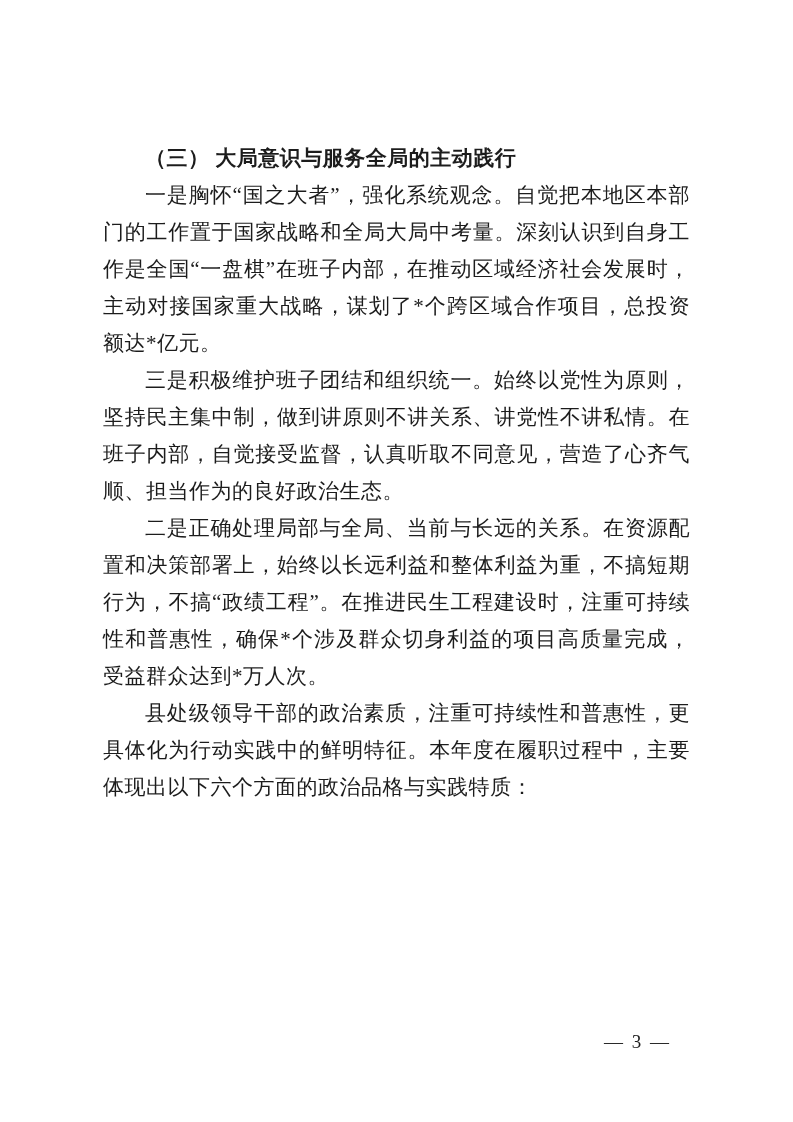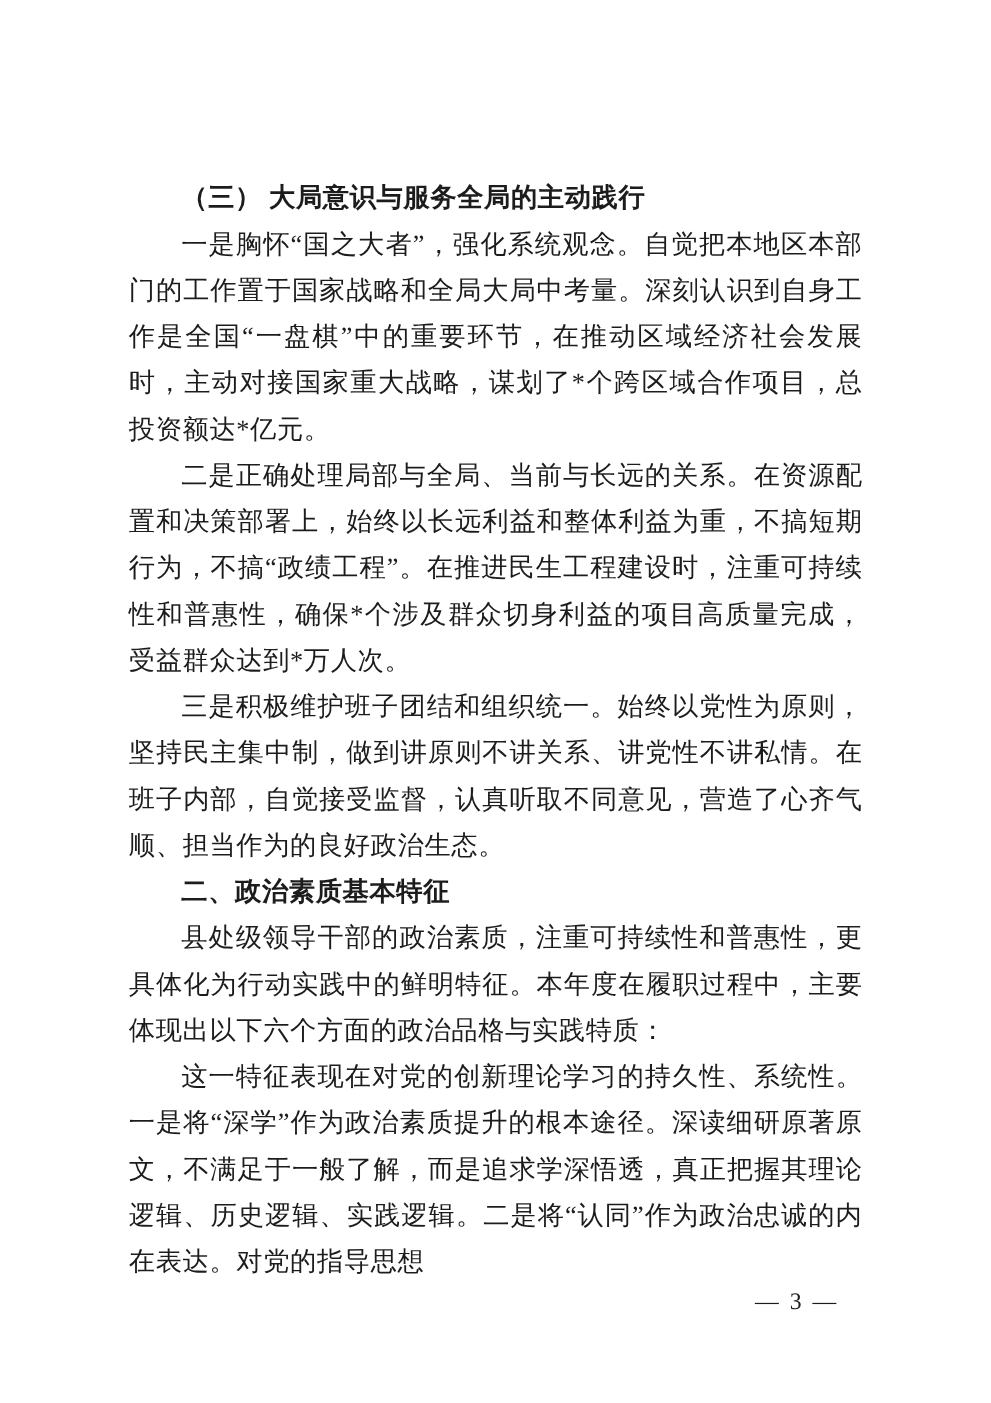--- a/index.html
+++ b/index.html
@@ -68,29 +68,27 @@
   }
 </style>
 </head>
 <body>
 
 <div class="page">
 
   <div class="page-content">
     <p class="kaiti-heading">（三） 大局意识与服务全局的主动践行</p>
 
-    <p>一是胸怀“国之大者”，强化系统观念。自觉把本地区本部门的工作置于国家战略和全局大局中考量。深刻认识到自身工作是全国“一盘棋”中的重要环节，在推动区域经济社会发展时，主动对接国家重大战略，谋划了*个跨区域合作项目，总投资额达*亿元。</p>
+    <p>一是胸怀“国之大者”，强化系统观念。自觉把本地区本部门的工作置于国家战略和全局大局中考量。深刻认识到自身工作是全国“一盘棋”在班子内部，在推动区域经济社会发展时，主动对接国家重大战略，谋划了*个跨区域合作项目，总投资额达*亿元。</p>
+
+    <p>三是积极维护班子团结和组织统一。始终以党性为原则，坚持民主集中制，做到讲原则不讲关系、讲党性不讲私情。在班子内部，自觉接受监督，认真听取不同意见，营造了心齐气顺、担当作为的良好政治生态。</p>
 
     <p>二是正确处理局部与全局、当前与长远的关系。在资源配置和决策部署上，始终以长远利益和整体利益为重，不搞短期行为，不搞“政绩工程”。在推进民生工程建设时，注重可持续性和普惠性，确保*个涉及群众切身利益的项目高质量完成，受益群众达到*万人次。</p>
 
-    <p>三是积极维护班子团结和组织统一。始终以党性为原则，坚持民主集中制，做到讲原则不讲关系、讲党性不讲私情。在班子内部，自觉接受监督，认真听取不同意见，营造了心齐气顺、担当作为的良好政治生态。</p>
-
-    <p class="heiti-heading">二、政治素质基本特征</p>
 
     <p>县处级领导干部的政治素质，注重可持续性和普惠性，更具体化为行动实践中的鲜明特征。本年度在履职过程中，主要体现出以下六个方面的政治品格与实践特质：</p>
 
 
-    <p>这一特征表现在对党的创新理论学习的持久性、系统性。一是将“深学”作为政治素质提升的根本途径。深读细研原著原文，不满足于一般了解，而是追求学深悟透，真正把握其理论逻辑、历史逻辑、实践逻辑。二是将“认同”作为政治忠诚的内在表达。对党的指导思想</p>
   </div>
 
   <div class="page-footer">— 3 —</div>
 
 </div>
 
 </body></html>

